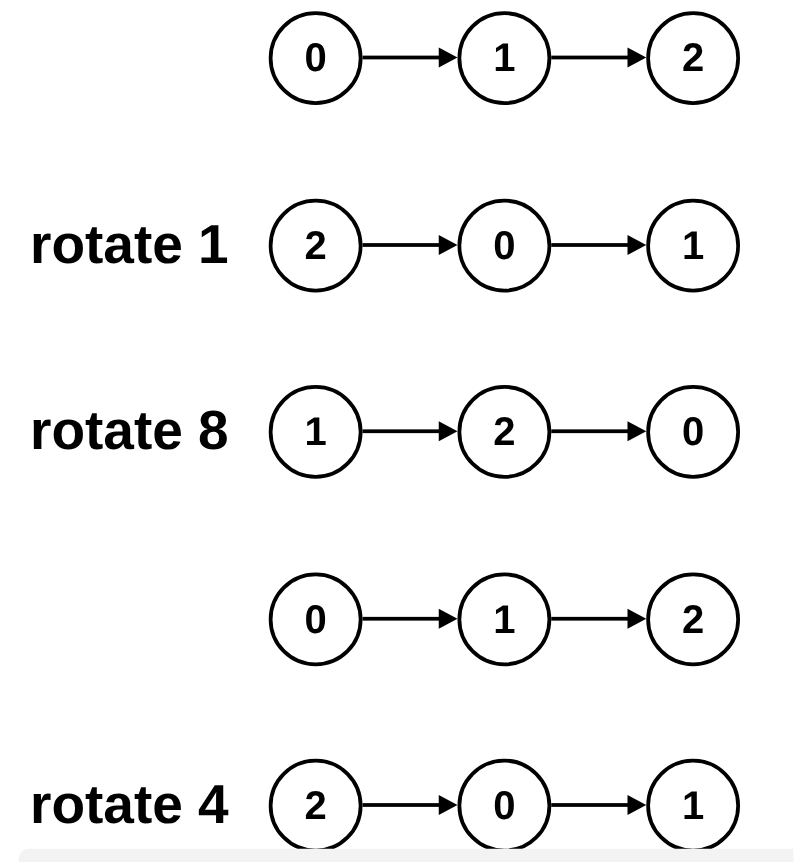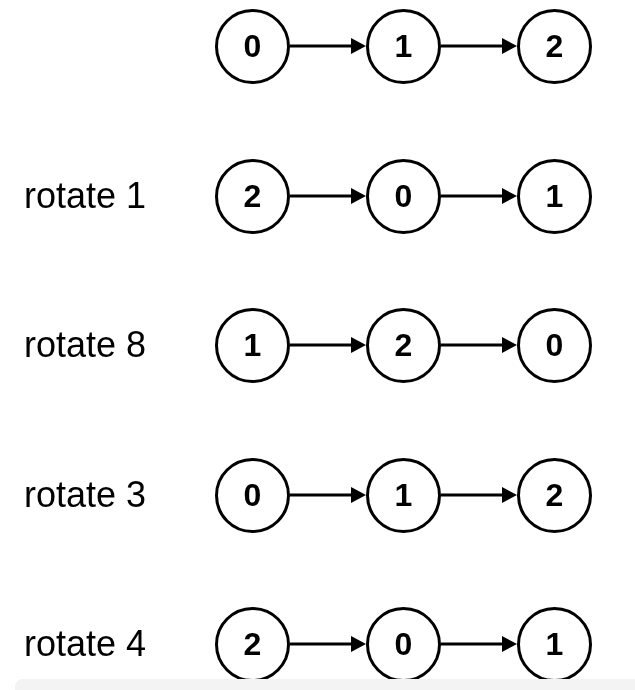--- a/index.html
+++ b/index.html
@@ -28,22 +28,22 @@
   .row-1 { top: 8px; }
   .row-2 { top: 158px; }
   .row-3 { top: 307px; }
   .row-4 { top: 457px; }
   .row-5 { top: 606px; }
   .row-label {
     position: absolute;
     left: 24px;
     top: 50%;
     transform: translateY(-50%);
-    font-size: 36px;
-    font-weight: normal;
+    font-size: 44px;
+    font-weight: bold;
     color: var(--ink);
     letter-spacing: 0px;
     white-space: nowrap;
   }
   .chain {
     position: absolute;
     left: 215px;
     top: 0;
     height: 76px;
     display: flex;
@@ -170,21 +170,20 @@
           <span class="shaft"></span>
           <span class="head"></span>
         </div>
       <div class="node">
           <span class="node-value">0</span>
         </div>
     </div>
   </div>
 
   <div class="row row-4">
-    <div class="row-label">rotate 3</div>
     <div class="chain">
       <div class="node">
           <span class="node-value">0</span>
         </div>
       <div class="arrow">
           <span class="shaft"></span>
           <span class="head"></span>
         </div>
       <div class="node">
           <span class="node-value">1</span>

